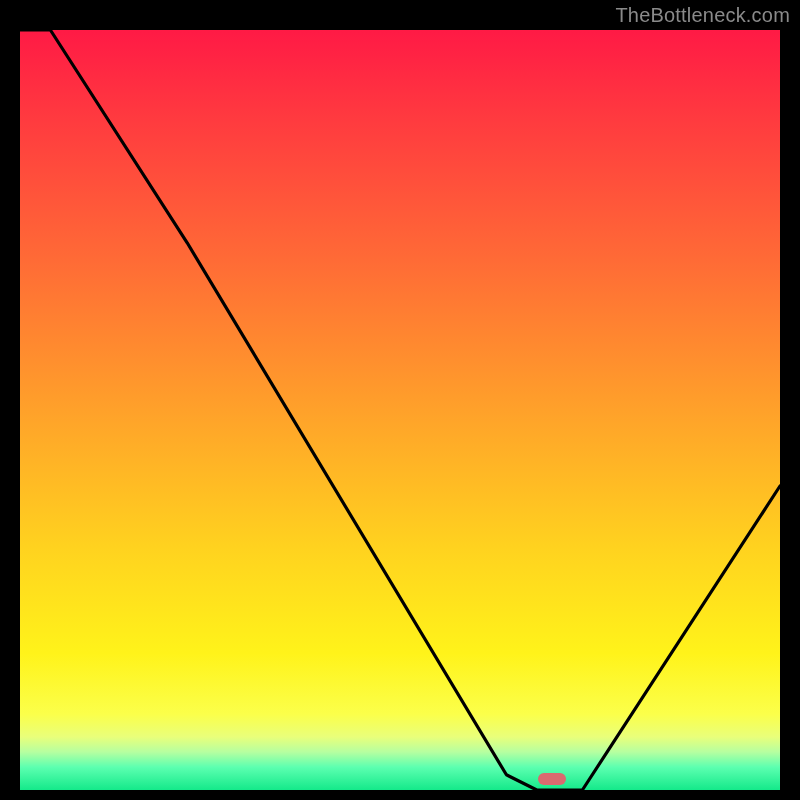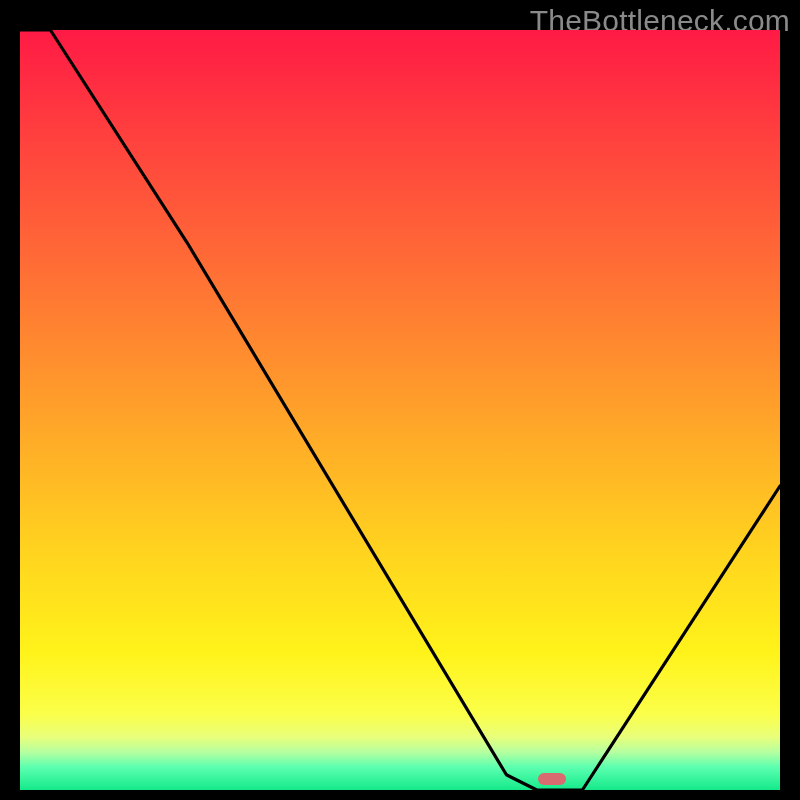--- a/index.html
+++ b/index.html
@@ -37,21 +37,21 @@
       #b6ffa0 95%,
       #5cffb0 97%,
       #14e98a 100%
     );
   }
   .watermark {
     position: absolute;
     top: 4px;
     right: 10px;
     font-family: Arial, Helvetica, sans-serif;
-    font-size: 30px;
+    font-size: 20px;
     color: #8a8a8a;
     letter-spacing: 0.2px;
     user-select: none;
   }
   svg.curve {
     position: absolute;
     left: 0;
     top: 0;
     width: 760px;
     height: 760px;

